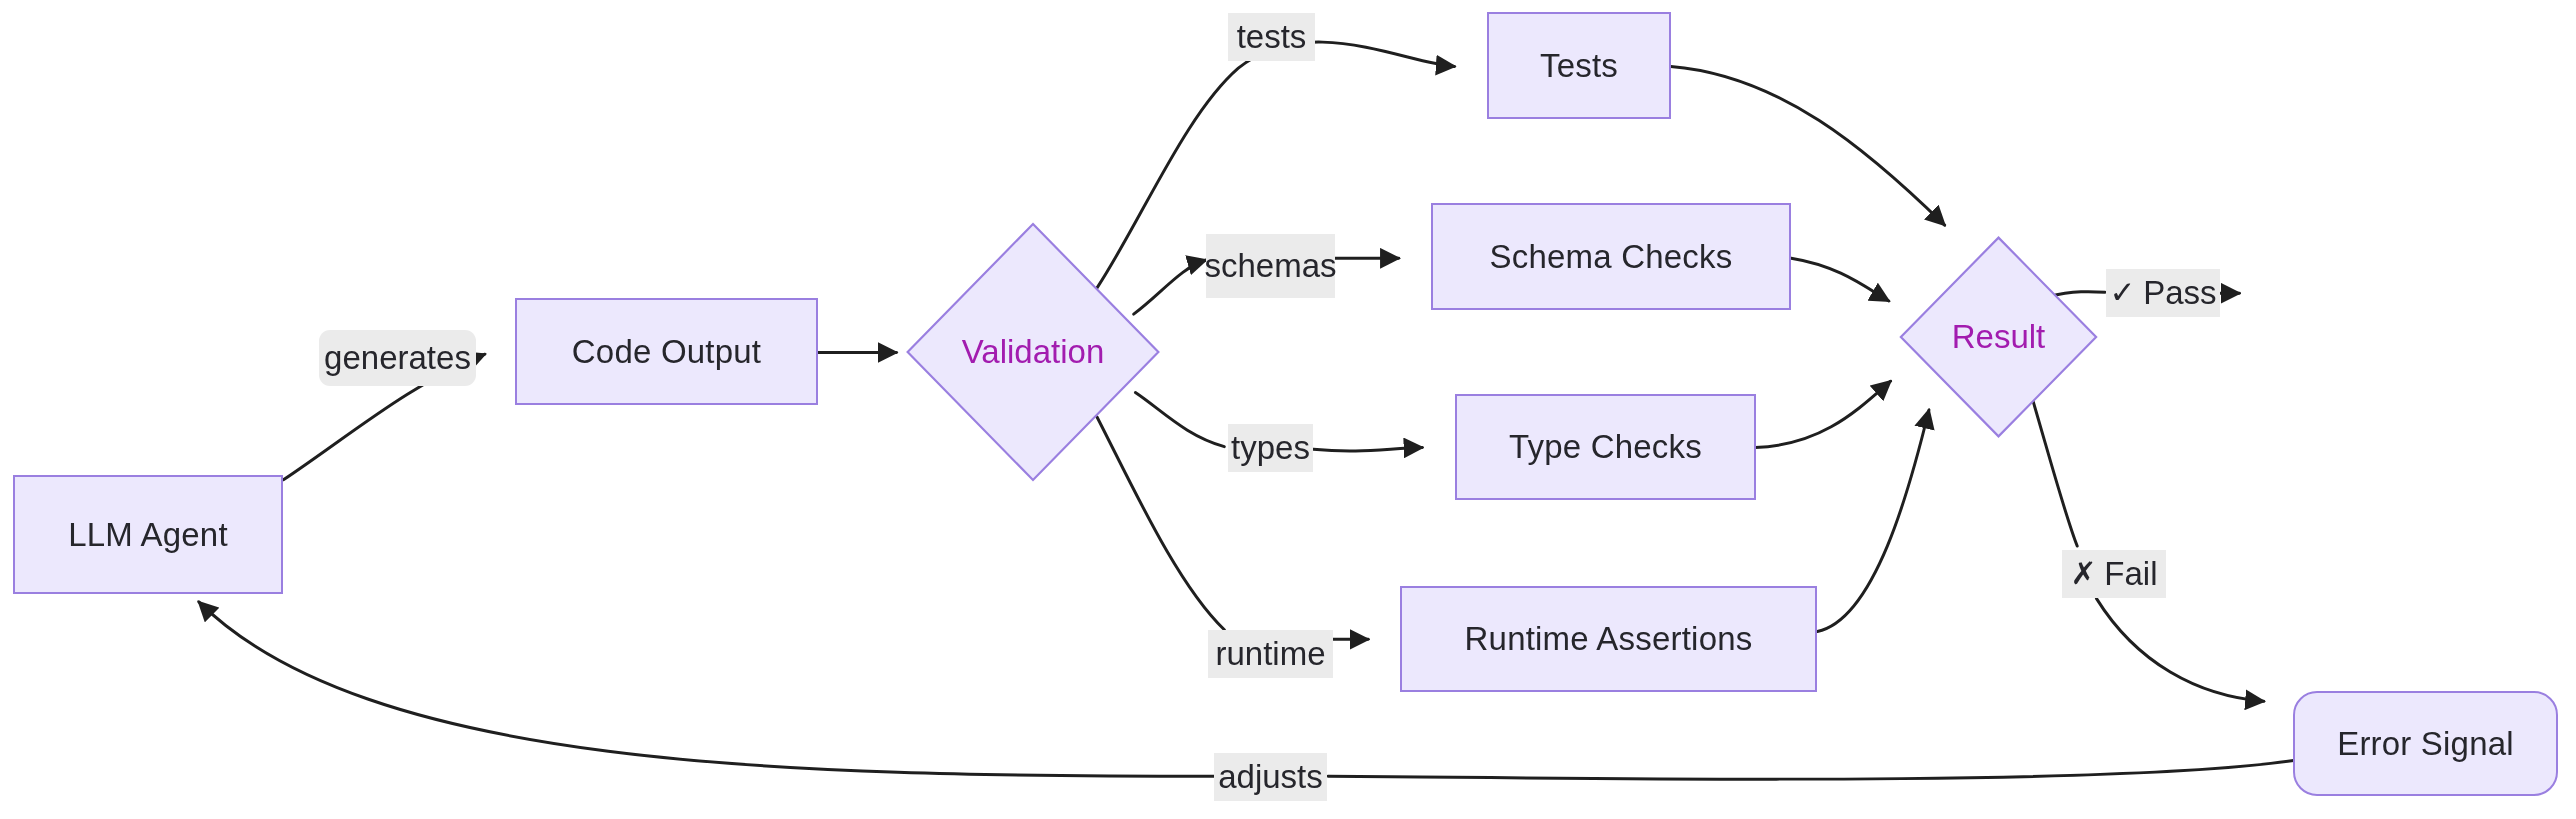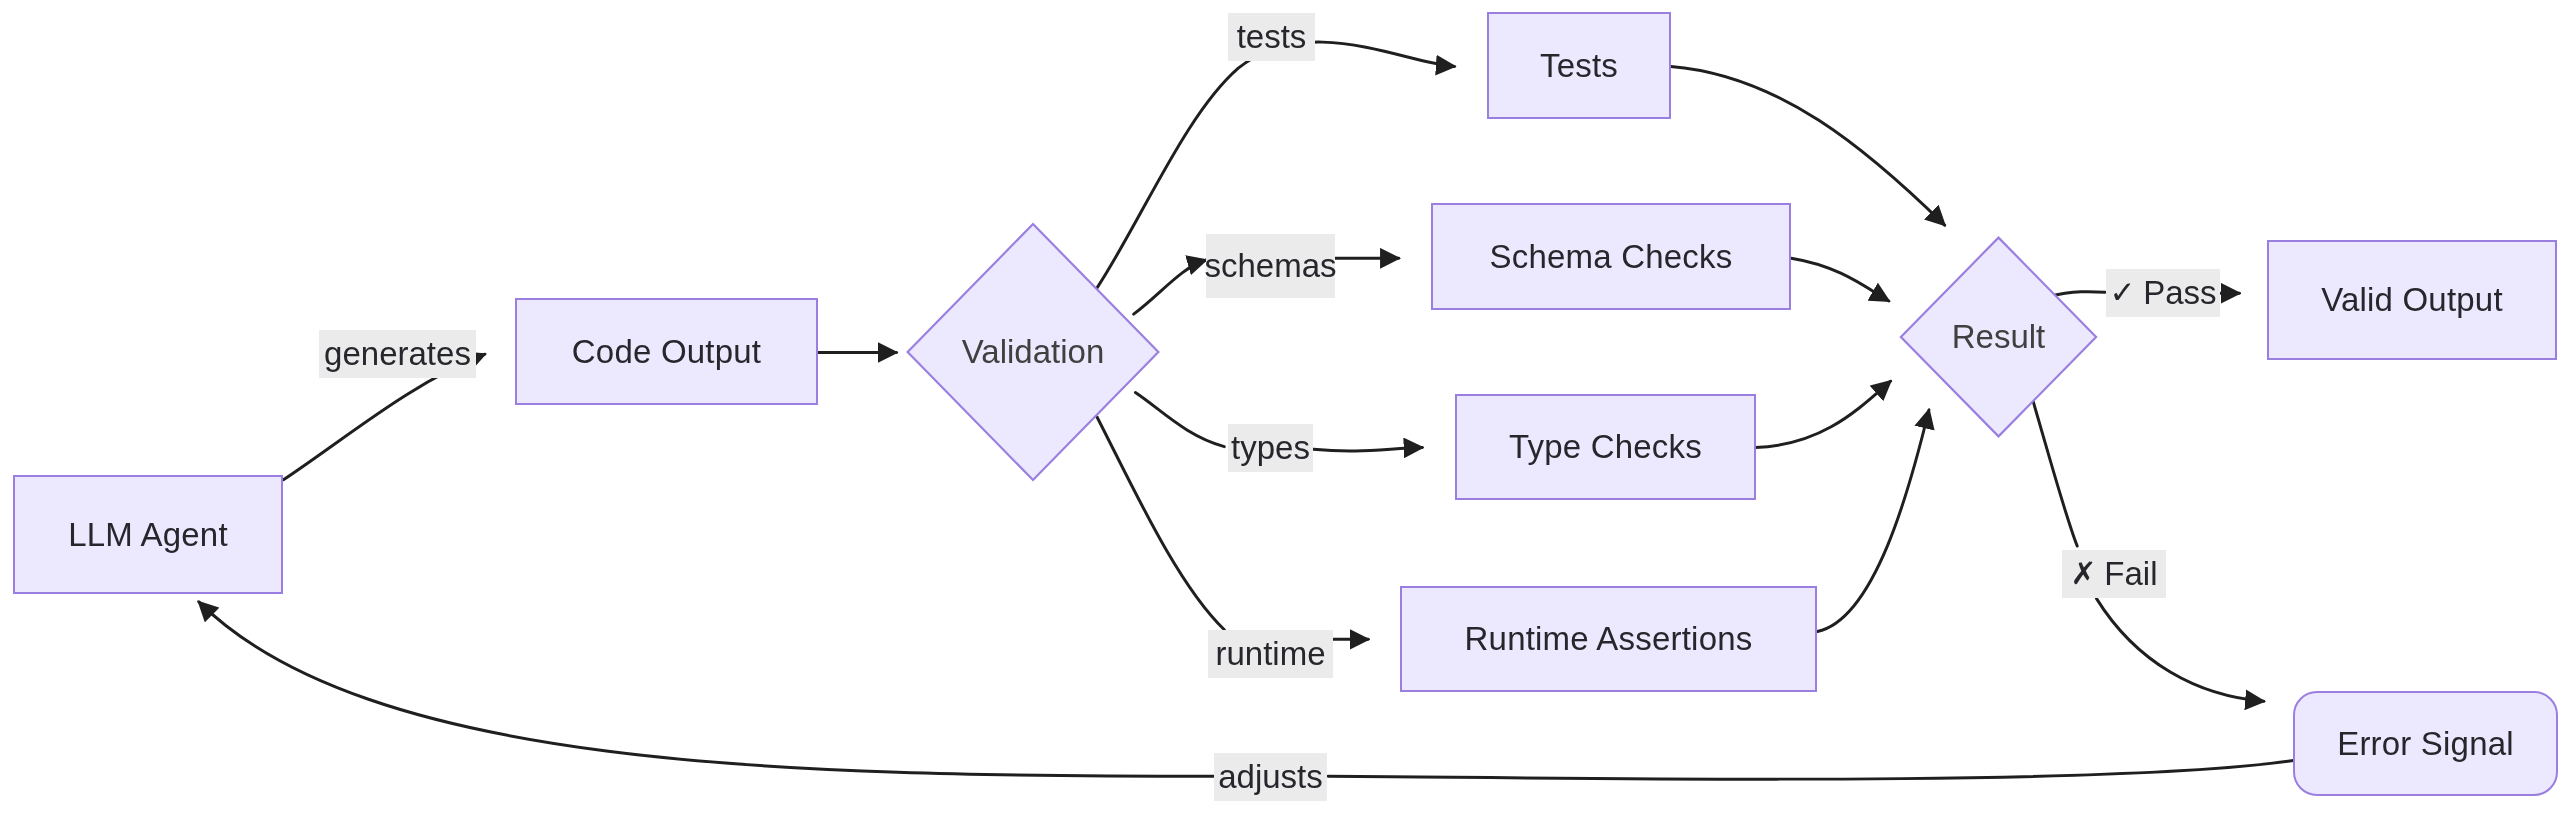--- a/index.html
+++ b/index.html
@@ -46,21 +46,21 @@
     align-items: center;
     justify-content: center;
   }
   .diamond svg {
     position: absolute;
     left: 0;
     top: 0;
   }
   .diamond .diamond-text {
     position: relative;
-    color: #404040;
+    color: #a21caf;
     font-size: 33px;
     white-space: nowrap;
   }
   .edge-label {
     position: absolute;
     background: #ebebeb;
     color: #26262c;
     font-size: 33px;
     white-space: nowrap;
     padding: 2.6px 6.1px;
@@ -154,29 +154,26 @@
     <span class="node-label">Runtime Assertions</span>
   </div>
 
   <div class="diamond" style="left:1898px; top:235px; width:201px; height:204px;">
     <svg width="201" height="204" viewBox="0 0 230 234" xmlns="http://www.w3.org/2000/svg">
       <polygon points="115,3 227,117 115,231 3,117" fill="#ece8fd" stroke="#9a7fe0" stroke-width="2.5"></polygon>
     </svg>
     <span class="diamond-text">Result</span>
   </div>
 
-  <div class="node" style="left:2267px; top:240px; width:290px; height:120px;">
-    <span class="node-label">Valid Output</span>
-  </div>
 
   <div class="node" style="left:2293px; top:691px; width:265px; height:105px;border-radius:24px;">
     <span class="node-label">Error Signal</span>
   </div>
 
-  <div class="edge-label" style="left:319px; top:330px; width:157px; height:48px;">
+  <div class="edge-label" style="left:319px; top:330px; width:157px; height:56px;border-radius:11px;">
     <span>generates</span>
   </div>
 
   <div class="edge-label" style="left:1228px; top:13px; width:87px; height:48px;">
     <span>tests</span>
   </div>
 
   <div class="edge-label" style="left:1206px; top:234px; width:129px; height:64px;">
     <span>schemas</span>
   </div>

